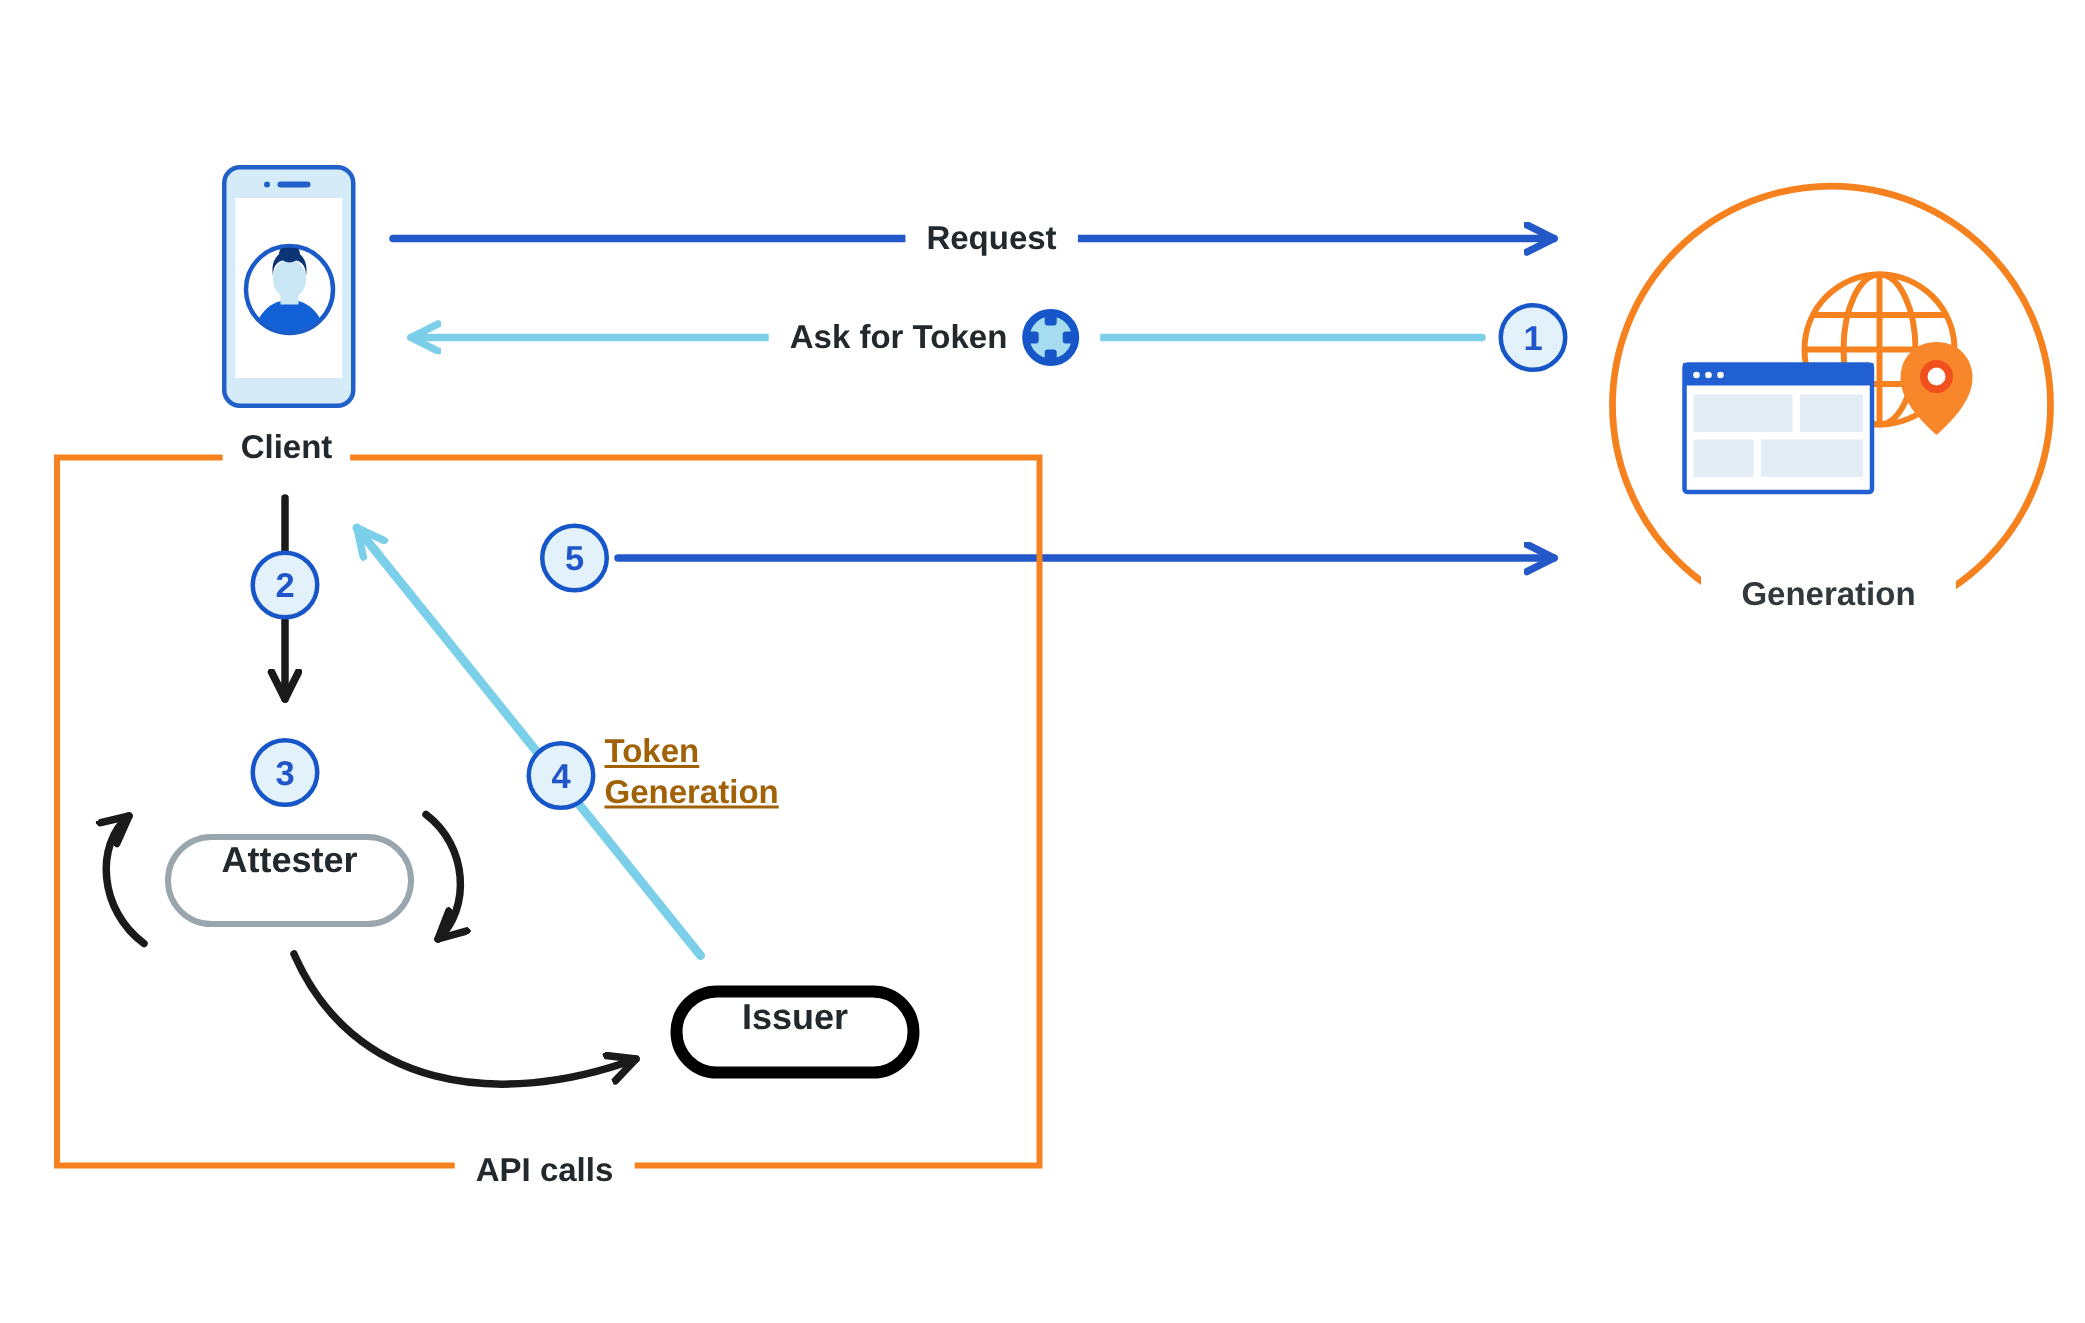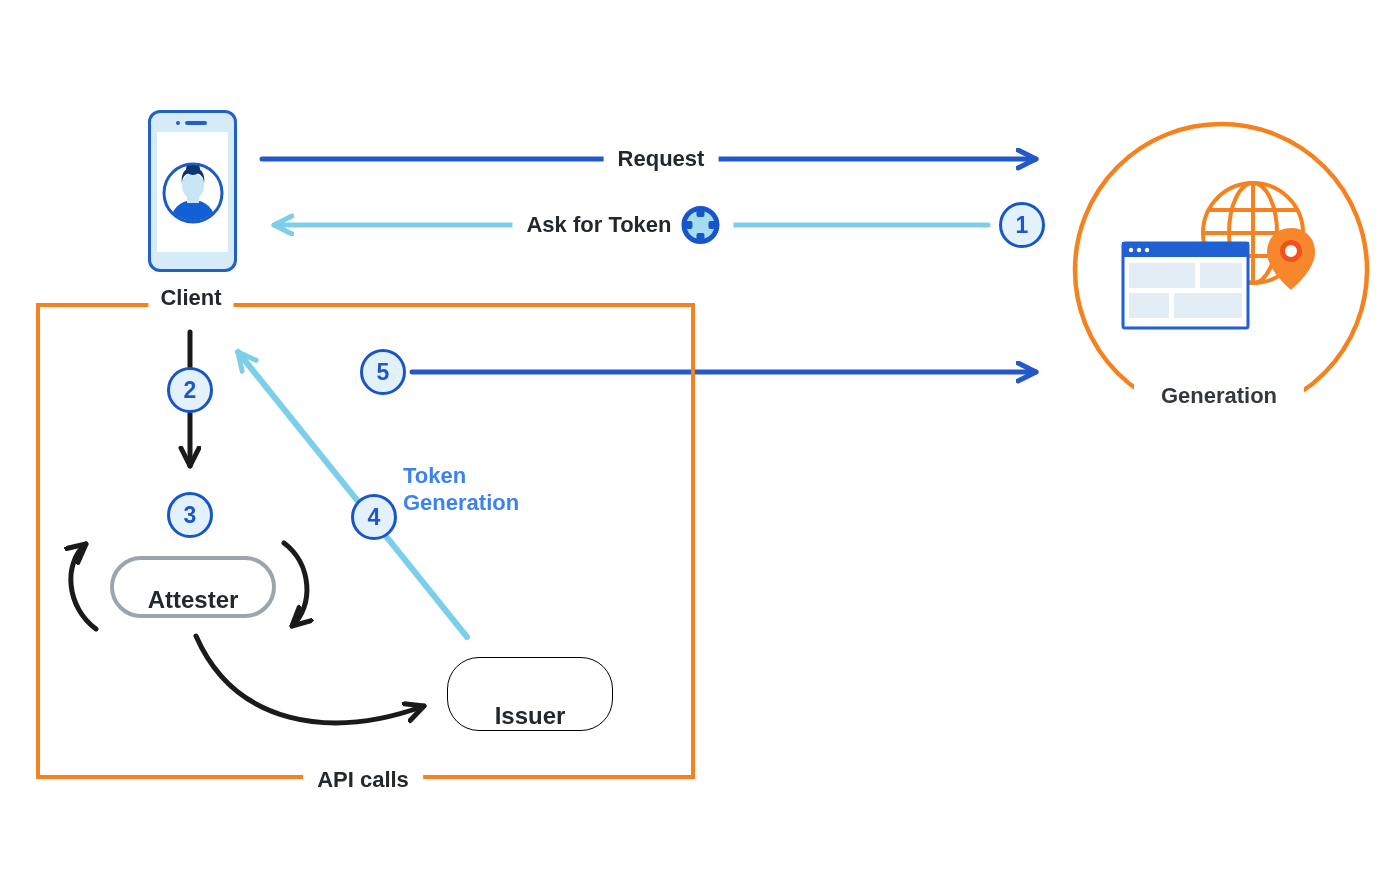--- a/index.html
+++ b/index.html
@@ -33,42 +33,42 @@
     border:5px solid #1656C9;border-radius:50%;background:#A6DCF0;
   }
   .token i{position:absolute;width:8px;height:8px;background:#1656C9;border-radius:2px;}
   .token i.t{top:-2px;left:50%;transform:translateX(-50%);}
   .token i.b{bottom:-2px;left:50%;transform:translateX(-50%);}
   .token i.l{left:-2px;top:50%;transform:translateY(-50%);}
   .token i.r{right:-2px;top:50%;transform:translateY(-50%);}
   
   .pill{
     position:absolute;z-index:3;box-sizing:border-box;background:#ffffff;
-    display:flex;align-items:flex-end;justify-content:center;
+    display:flex;align-items:flex-start;justify-content:center;
     font-weight:700;font-size:24px;color:#23282D;border-radius:32px;
   }
   .pill.attester{left:110px;top:556px;width:166px;height:62px;border:4px solid #9AA6AE;}
-  .pill.issuer{left:447px;top:657px;width:166px;height:74px;border:1px solid #000000;}
+  .pill.issuer{left:447px;top:657px;width:166px;height:62px;border:8px solid #000000;}
   
   .phone{
     position:absolute;left:148px;top:110px;width:89px;height:162px;z-index:2;
     border:3px solid #2160C9;border-radius:12px;background:#D6EBF8;box-sizing:border-box;
   }
   .phone .screen{position:absolute;left:6px;right:6px;top:19px;bottom:17px;background:#ffffff;}
   .phone .speaker{position:absolute;top:8px;left:50%;margin-left:-8px;width:22px;height:4px;background:#2160C9;border-radius:2px;}
   .phone .cam{position:absolute;top:8px;left:50%;margin-left:-17px;width:4px;height:4px;background:#2160C9;border-radius:50%;}
   .phone .avatar{position:absolute;left:50%;top:80px;transform:translate(-50%,-50%);}
   
   .twoline{
     position:absolute;z-index:3;background:#ffffff;color:#33383D;text-align:center;
     font-weight:700;font-size:22px;line-height:29px;
   }
   .tokengen{
-    position:absolute;left:403px;top:462px;z-index:3;color:#3b82f6;
-    font-weight:700;font-size:22px;line-height:27px;
+    position:absolute;left:403px;top:487px;z-index:3;color:#a16207;
+    font-weight:700;font-size:22px;line-height:27px;text-decoration:underline;
   }
 </style>
 </head>
 <body>
 
 <div class="canvas">
 
   <svg class="layer" width="1390" height="882" viewBox="0 0 1390 882">
     <defs>
       <marker id="ah-blue" markerUnits="userSpaceOnUse" markerWidth="30" markerHeight="30" refX="20" refY="11" orient="auto">

